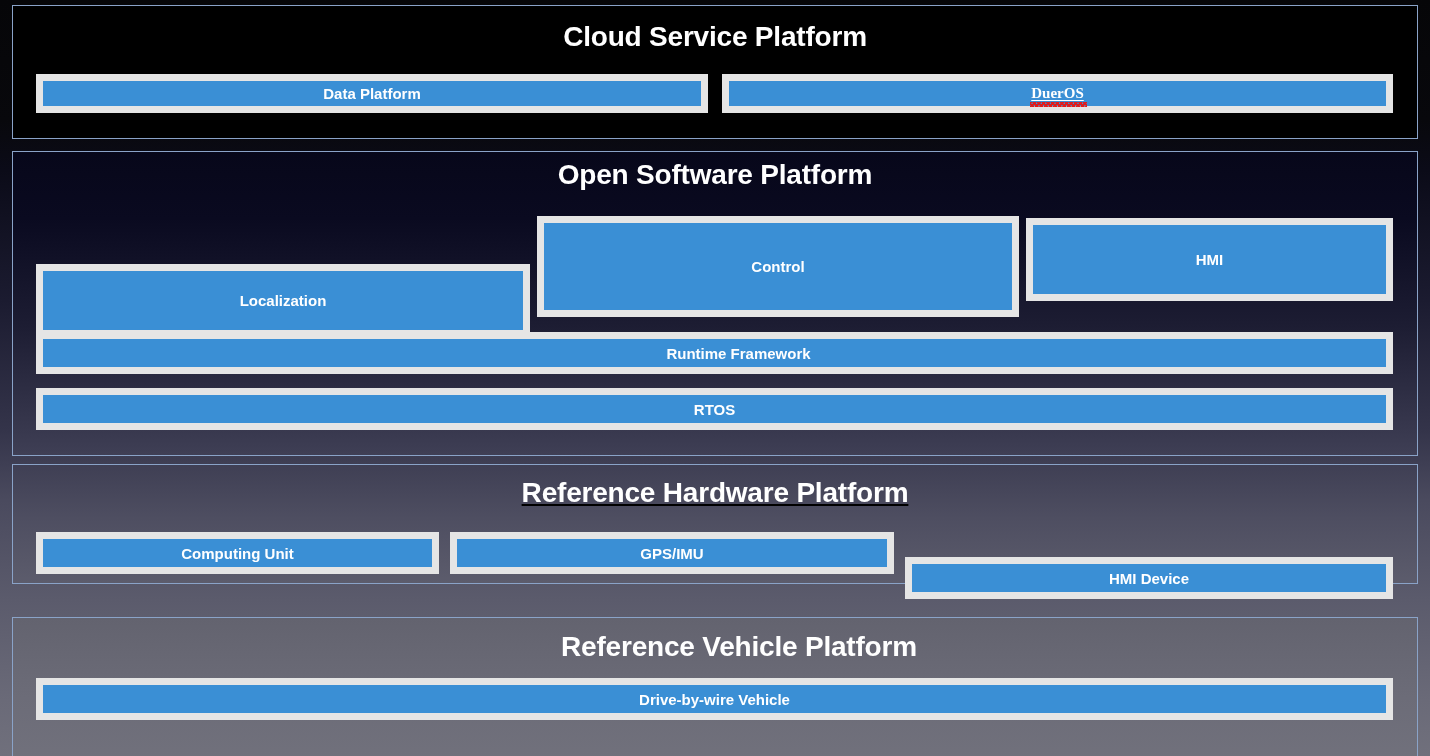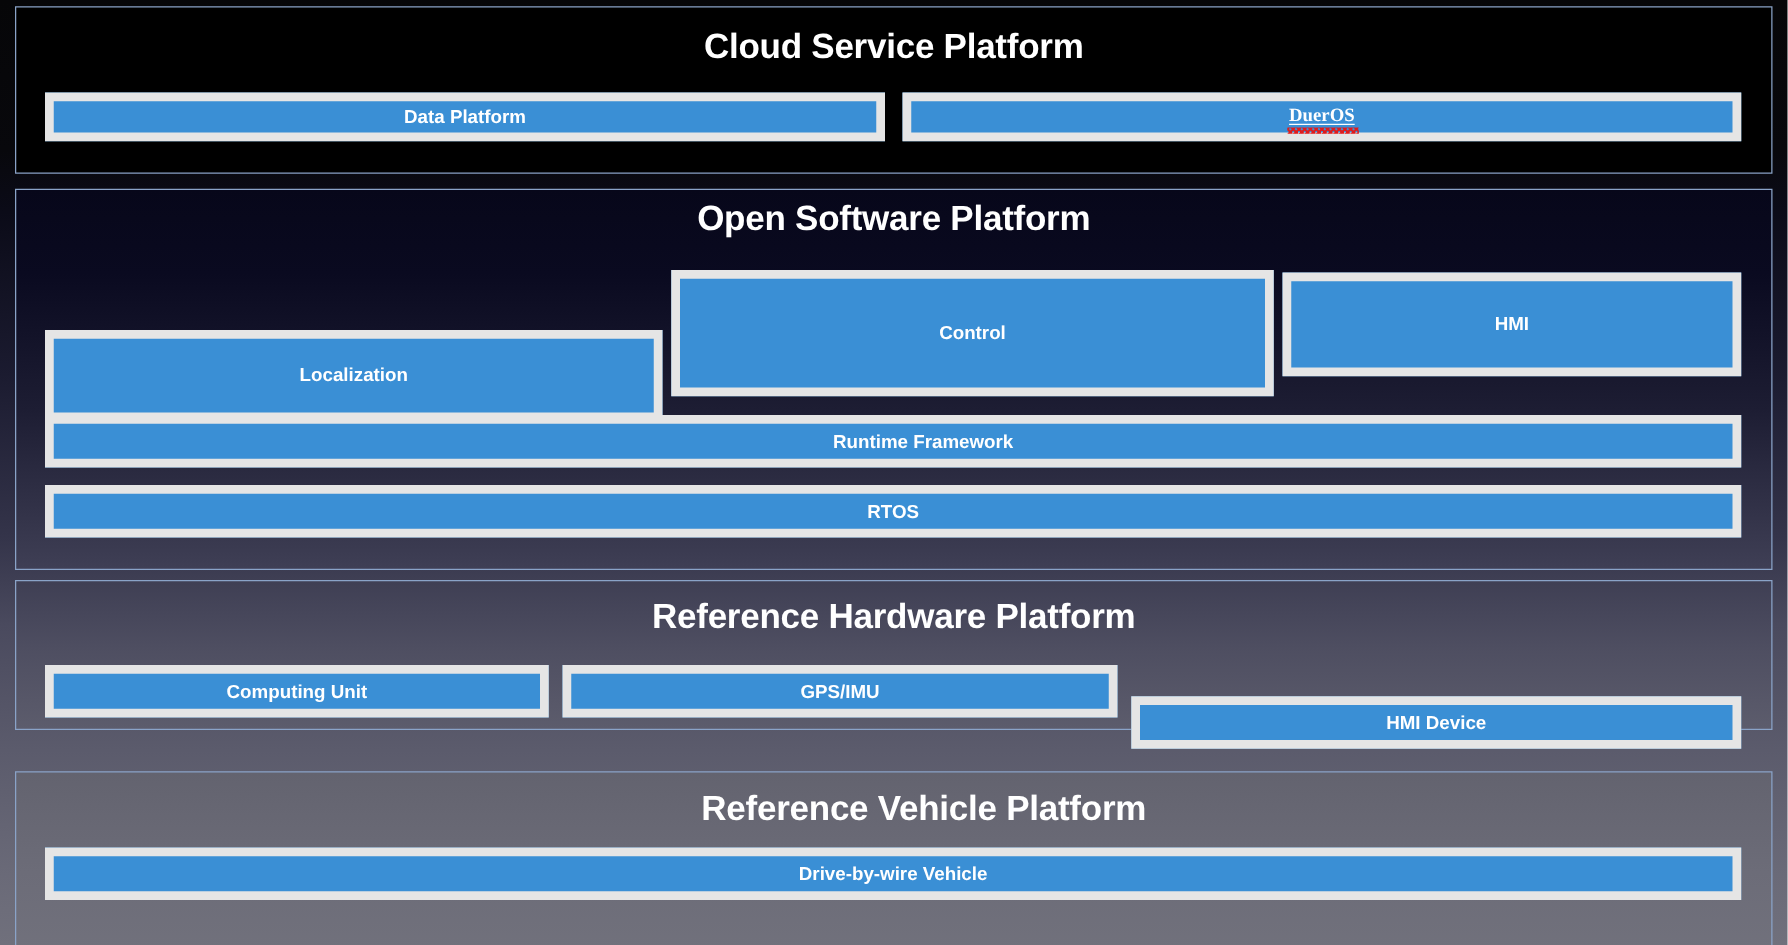--- a/index.html
+++ b/index.html
@@ -109,20 +109,21 @@
   #blk-control      { left: 524px; top: 64px;  width: 482px; height: 101px; }
   #blk-hmi          { left: 1013px; top: 66px; width: 367px; height: 83px; }
   #blk-runtime      { left: 23px;  top: 180px; width: 1357px; height: 42px; padding-left: 48px; }
   #blk-rtos         { left: 23px;  top: 236px; width: 1357px; height: 42px; }
 
   
   #sec-hardware {
     top: 464px;
     height: 120px;
     background: linear-gradient(to bottom, #3f3f54 0%, #4e4e61 45%, #5c5c6c 100%);
+    text-decoration: underline;
   }
   #sec-hardware .section-title { margin-top: 14px; }
   #blk-computing-unit { left: 23px;  top: 67px; width: 403px; height: 42px; }
   #blk-gps-imu        { left: 437px; top: 67px; width: 444px; height: 42px; }
   #blk-hmi-device     { left: 892px; top: 67px; width: 488px; height: 42px; margin-top: 25px; }
 
   
   #sec-vehicle {
     top: 617px;
     height: 147px;

